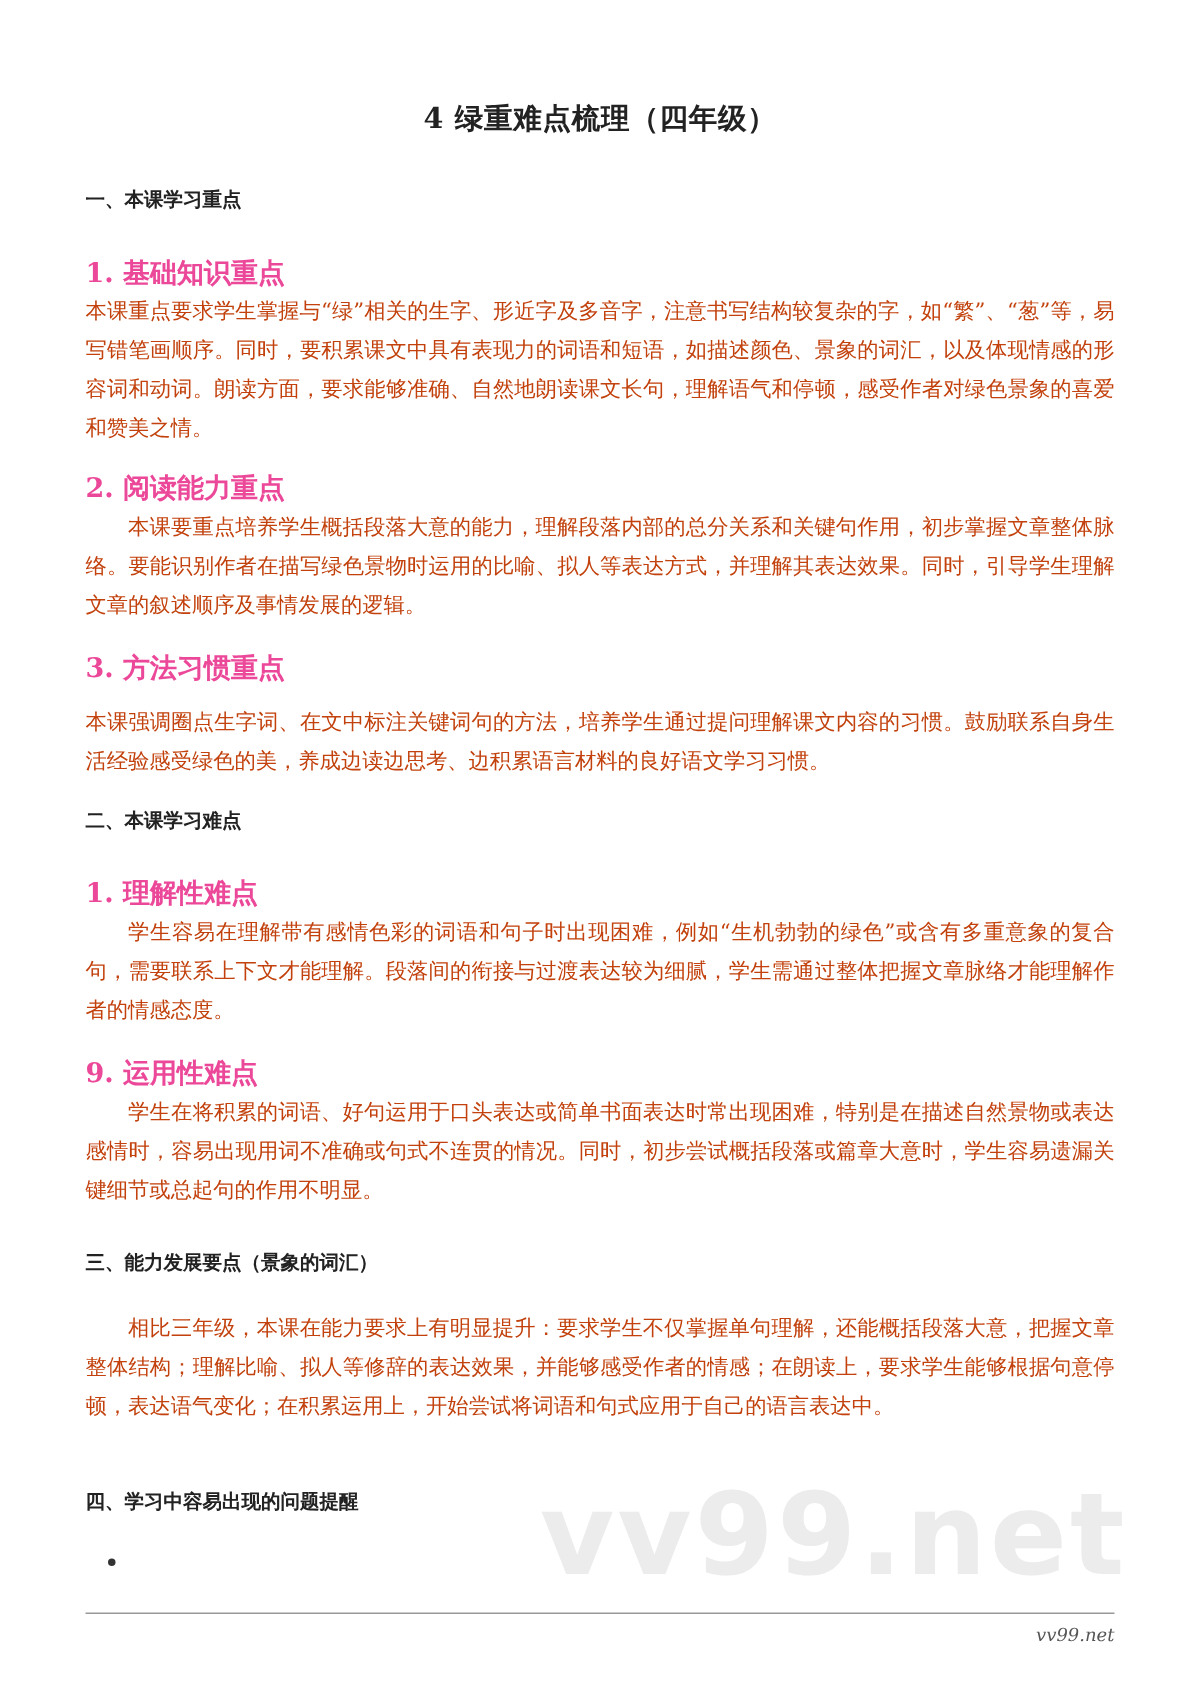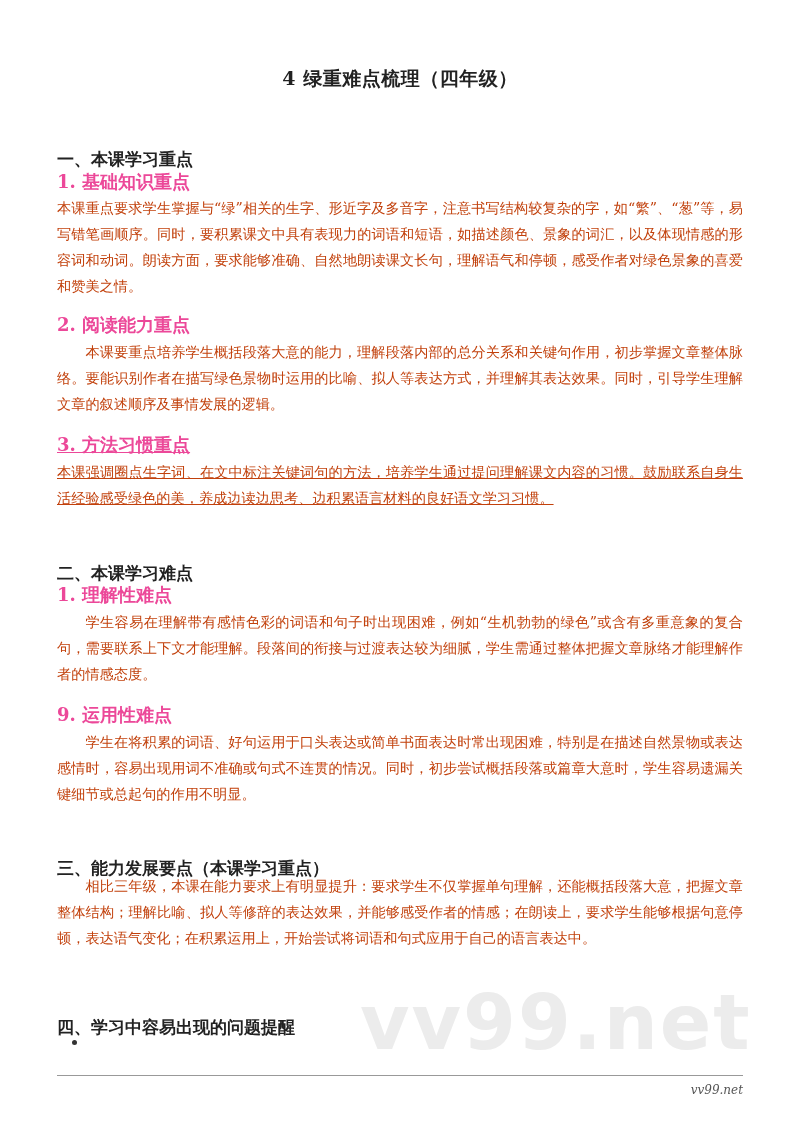--- a/index.html
+++ b/index.html
@@ -7,21 +7,21 @@
       width: 800px; height: 1130px; position: relative; overflow: hidden;
       font-family: "DejaVu Serif", "Liberation Serif", serif;
       color: #333333;
     }
     .page { position: absolute; left: 0; top: 0; width: 800px; height: 1130px; }
     .title {
       position: absolute; top: 66px; left: 0; width: 800px; text-align: center;
       font-size: 19px; font-weight: bold; color: #222222; letter-spacing: 0.5px;
     }
     .h1 {
-      position: absolute; left: 57px; font-size: 17px; font-weight: bold; color: #222222; margin-top: 24px;
+      position: absolute; left: 57px; font-size: 13px; font-weight: bold; color: #222222;
     }
     .h2 {
       position: absolute; left: 57px; font-size: 18px; font-weight: bold; color: #ec4899;
     }
     .para {
       position: absolute; left: 57px; width: 686px; font-size: 14.2px;
       line-height: 26px; color: #c2410c; text-align: justify; margin: 0;
     }
     .para.indent { text-indent: 2em; }
     .bullet {
@@ -51,32 +51,32 @@
     <div class="title">4 绿重难点梳理（四年级）</div>
 
     <div class="h1" style="top:124px;">一、本课学习重点</div>
 
     <div class="h2" style="top:170px;">1. 基础知识重点</div>
     <p class="para" style="top:195px;">本课重点要求学生掌握与“绿”相关的生字、形近字及多音字，注意书写结构较复杂的字，如“繁”、“葱”等，易写错笔画顺序。同时，要积累课文中具有表现力的词语和短语，如描述颜色、景象的词汇，以及体现情感的形容词和动词。朗读方面，要求能够准确、自然地朗读课文长句，理解语气和停顿，感受作者对绿色景象的喜爱和赞美之情。</p>
 
     <div class="h2" style="top:313px;">2. 阅读能力重点</div>
     <p class="para indent" style="top:339px;font-family:Liberation Serif, serif;">本课要重点培养学生概括段落大意的能力，理解段落内部的总分关系和关键句作用，初步掌握文章整体脉络。要能识别作者在描写绿色景物时运用的比喻、拟人等表达方式，并理解其表达效果。同时，引导学生理解文章的叙述顺序及事情发展的逻辑。</p>
 
-    <div class="h2" style="top:433px;text-decoration:underline;">3. 方法习惯重点</div>
-    <p class="para" style="top:459px;text-decoration:underline;">本课强调圈点生字词、在文中标注关键词句的方法，培养学生通过提问理解课文内容的习惯。鼓励联系自身生活经验感受绿色的美，养成边读边思考、边积累语言材料的良好语文学习习惯。</p>
+    <div class="h2" style="top:433px;">3. 方法习惯重点</div>
+    <p class="para" style="top:469px;">本课强调圈点生字词、在文中标注关键词句的方法，培养学生通过提问理解课文内容的习惯。鼓励联系自身生活经验感受绿色的美，养成边读边思考、边积累语言材料的良好语文学习习惯。</p>
 
     <div class="h1" style="top:538px;">二、本课学习难点</div>
 
     <div class="h2" style="top:583px;text-align:center;">1. 理解性难点</div>
     <p class="para indent" style="top:609px;">学生容易在理解带有感情色彩的词语和句子时出现困难，例如“生机勃勃的绿色”或含有多重意象的复合句，需要联系上下文才能理解。段落间的衔接与过渡表达较为细腻，学生需通过整体把握文章脉络才能理解作者的情感态度。</p>
 
     <div class="h2" style="top:703px;">9. 运用性难点</div>
     <p class="para indent" style="top:729px;">学生在将积累的词语、好句运用于口头表达或简单书面表达时常出现困难，特别是在描述自然景物或表达感情时，容易出现用词不准确或句式不连贯的情况。同时，初步尝试概括段落或篇章大意时，学生容易遗漏关键细节或总起句的作用不明显。</p>
 
-    <div class="h1" style="top:833px;">三、能力发展要点（本课学习重点）</div>
+    <div class="h1" style="top:833px;">三、能力发展要点（景象的词汇）</div>
     <p class="para indent" style="top:873px;">相比三年级，本课在能力要求上有明显提升：要求学生不仅掌握单句理解，还能概括段落大意，把握文章整体结构；理解比喻、拟人等修辞的表达效果，并能够感受作者的情感；在朗读上，要求学生能够根据句意停顿，表达语气变化；在积累运用上，开始尝试将词语和句式应用于自己的语言表达中。</p>
 
     <div class="h1" style="top:992px;text-align:right;">四、学习中容易出现的问题提醒</div>
     <div class="bullet" style="top:1030px;">
       <span class="dot"></span>
     </div>
 
     <div class="footer-line"></div>
     <div class="footer-text">vv99.net</div>
   </div>

